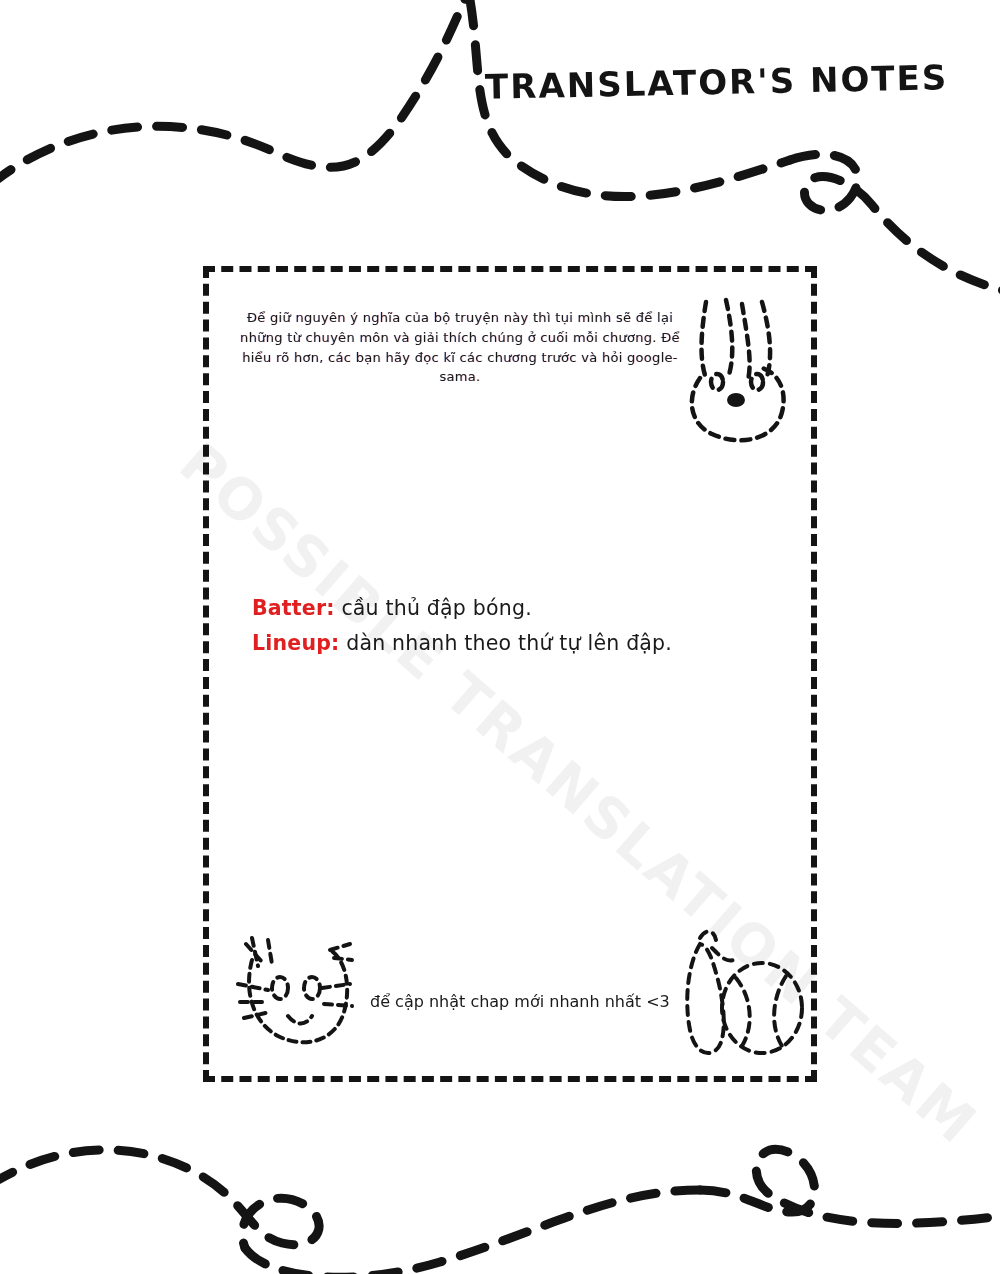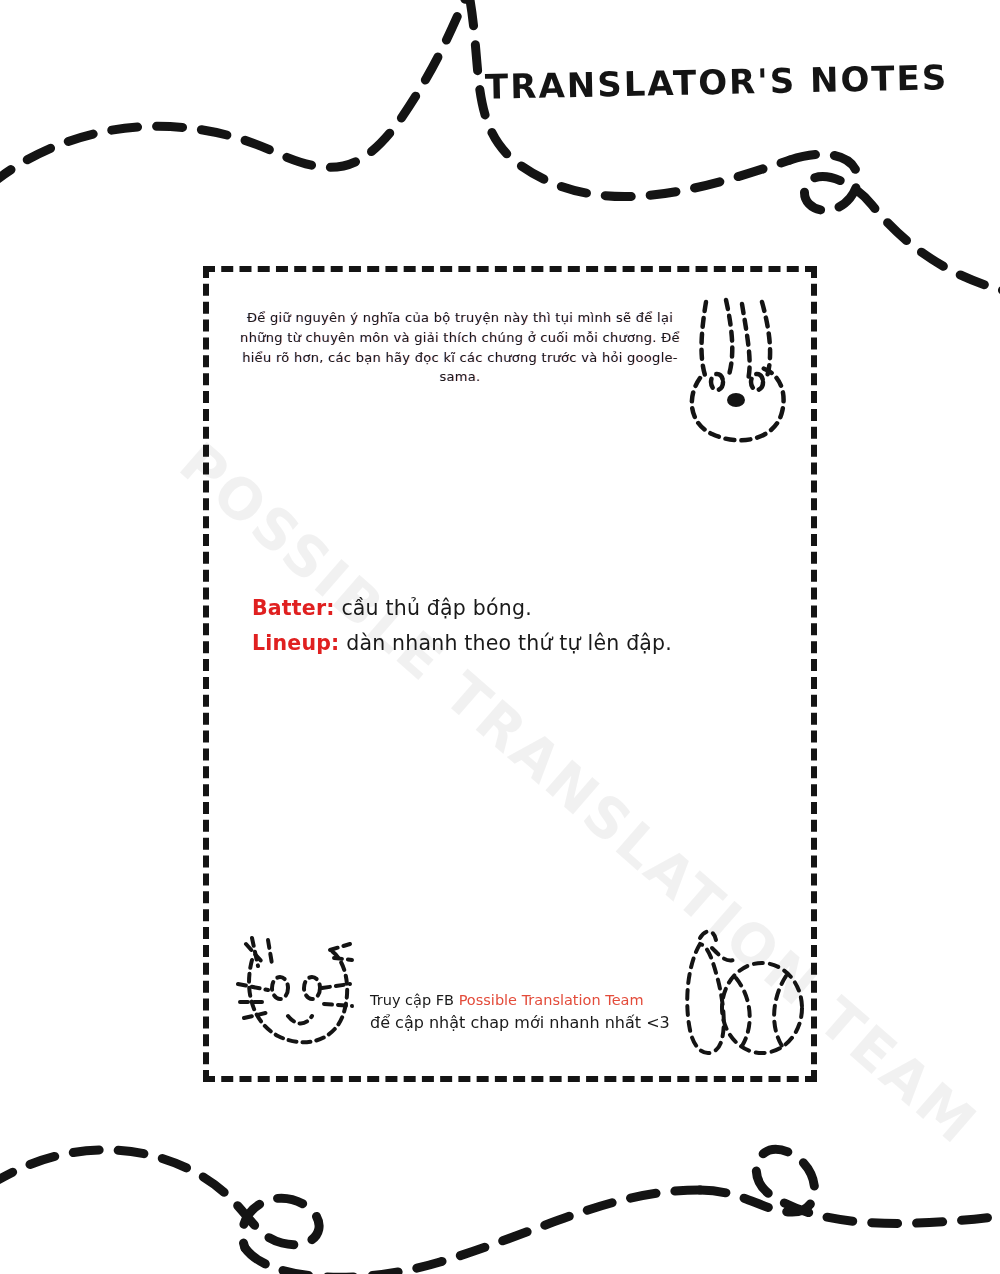--- a/index.html
+++ b/index.html
@@ -190,17 +190,14 @@
     <span class="term">Batter:</span>
     <span class="def">cầu thủ đập bóng.</span>
   </div>
   <div class="entry">
     <span class="term">Lineup:</span>
     <span class="def">dàn nhanh theo thứ tự lên đập.</span>
   </div>
 </div>
 
 <div class="credit">
-  <div class="line1">
-    <span>Truy cập FB </span><span class="team">Possible Translation Team</span>
-  </div>
   <div class="line2">để cập nhật chap mới nhanh nhất &lt;3</div>
 </div>
 
 </body></html>

